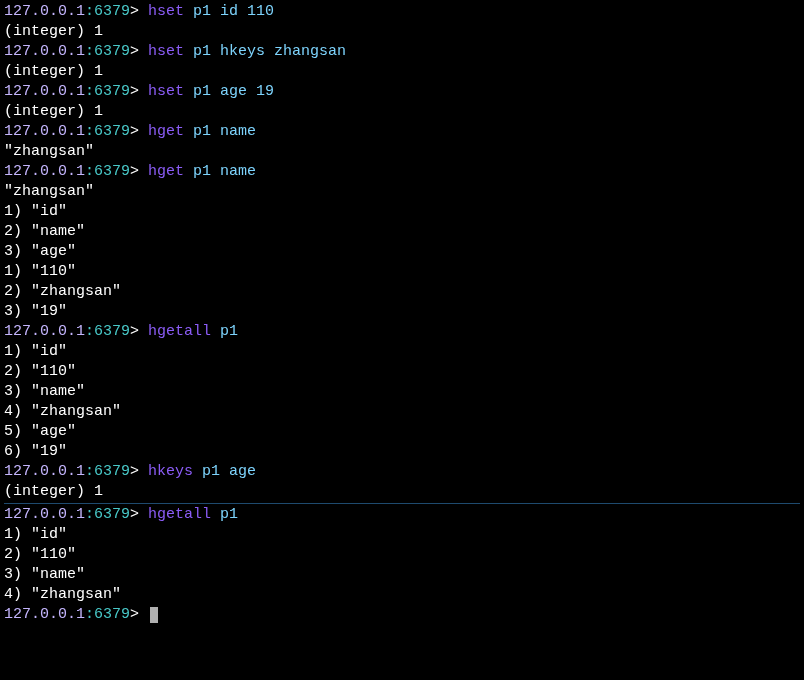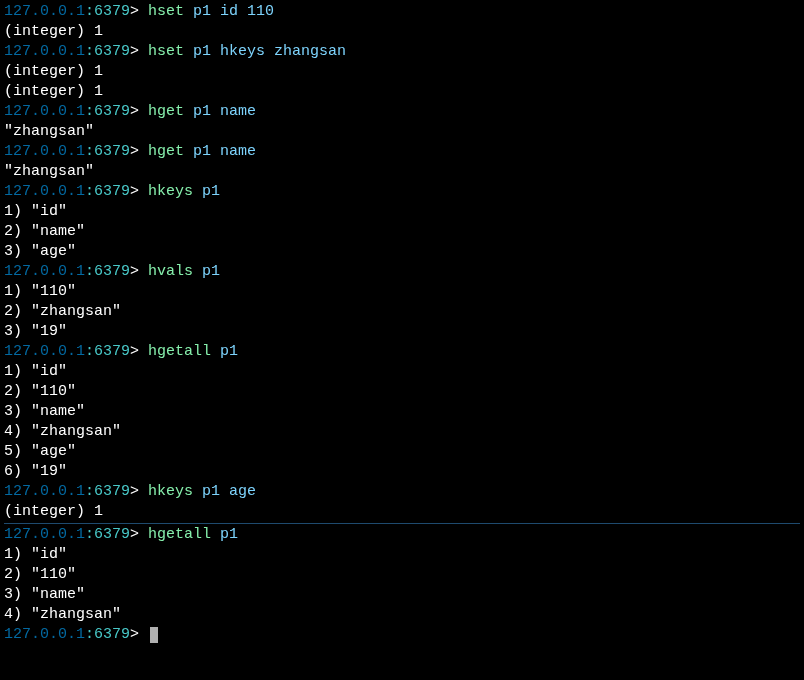--- a/index.html
+++ b/index.html
@@ -15,30 +15,30 @@
     line-height: 20px;
     width: 804px;
     height: 680px;
     overflow: hidden;
     padding: 2px 4px;
   }
   .line {
     white-space: pre;
   }
   .host {
-    color: #0369a1;
+    color: #c4b5fd;
   }
   .port {
     color: #48c8c8;
   }
   .arrow {
     color: #ffffff;
   }
   .cmd {
-    color: #86efac;
+    color: #8b5cf6;
   }
   .args {
     color: #7dd3fc;
     text-align: center;
   }
   .resp {
     color: #ffffff;
     margin-top: 48px;
   }
   .divider {
@@ -57,30 +57,29 @@
   }
 </style>
 </head>
 <body>
 
 <div id="terminal">
     <div class="line"><span><span class="host">127.0.0.1</span><span class="port">:</span><span class="port">6379</span><span class="arrow">&gt; </span></span><span class="cmd">hset</span><span class="args"> p1 id 110</span></div>
     <div class="line"><span class="resp">(integer) 1</span></div>
     <div class="line"><span><span class="host">127.0.0.1</span><span class="port">:</span><span class="port">6379</span><span class="arrow">&gt; </span></span><span class="cmd">hset</span><span class="args"> p1 hkeys zhangsan</span></div>
     <div class="line"><span class="resp">(integer) 1</span></div>
+    <div class="line"><span><span class="host">127.0.0.1</span><span class="port">:</span><span class="port">6379</span><span class="arrow">&gt; </span></span><span class="cmd">hset</span><span class="args"> p1 age 19</span></div>
     <div class="line"><span class="resp">(integer) 1</span></div>
     <div class="line"><span><span class="host">127.0.0.1</span><span class="port">:</span><span class="port">6379</span><span class="arrow">&gt; </span></span><span class="cmd">hget</span><span class="args"> p1 name</span></div>
     <div class="line"><span class="resp">"zhangsan"</span></div>
     <div class="line"><span><span class="host">127.0.0.1</span><span class="port">:</span><span class="port">6379</span><span class="arrow">&gt; </span></span><span class="cmd">hget</span><span class="args"> p1 name</span></div>
     <div class="line"><span class="resp">"zhangsan"</span></div>
-    <div class="line"><span><span class="host">127.0.0.1</span><span class="port">:</span><span class="port">6379</span><span class="arrow">&gt; </span></span><span class="cmd">hkeys</span><span class="args"> p1</span></div>
     <div class="line"><span class="resp">1) "id"</span></div>
     <div class="line"><span class="resp">2) "name"</span></div>
     <div class="line"><span class="resp">3) "age"</span></div>
-    <div class="line"><span><span class="host">127.0.0.1</span><span class="port">:</span><span class="port">6379</span><span class="arrow">&gt; </span></span><span class="cmd">hvals</span><span class="args"> p1</span></div>
     <div class="line"><span class="resp">1) "110"</span></div>
     <div class="line"><span class="resp">2) "zhangsan"</span></div>
     <div class="line"><span class="resp">3) "19"</span></div>
     <div class="line"><span><span class="host">127.0.0.1</span><span class="port">:</span><span class="port">6379</span><span class="arrow">&gt; </span></span><span class="cmd">hgetall</span><span class="args"> p1</span></div>
     <div class="line"><span class="resp">1) "id"</span></div>
     <div class="line"><span class="resp">2) "110"</span></div>
     <div class="line"><span class="resp">3) "name"</span></div>
     <div class="line"><span class="resp">4) "zhangsan"</span></div>
     <div class="line"><span class="resp">5) "age"</span></div>
     <div class="line"><span class="resp">6) "19"</span></div>

